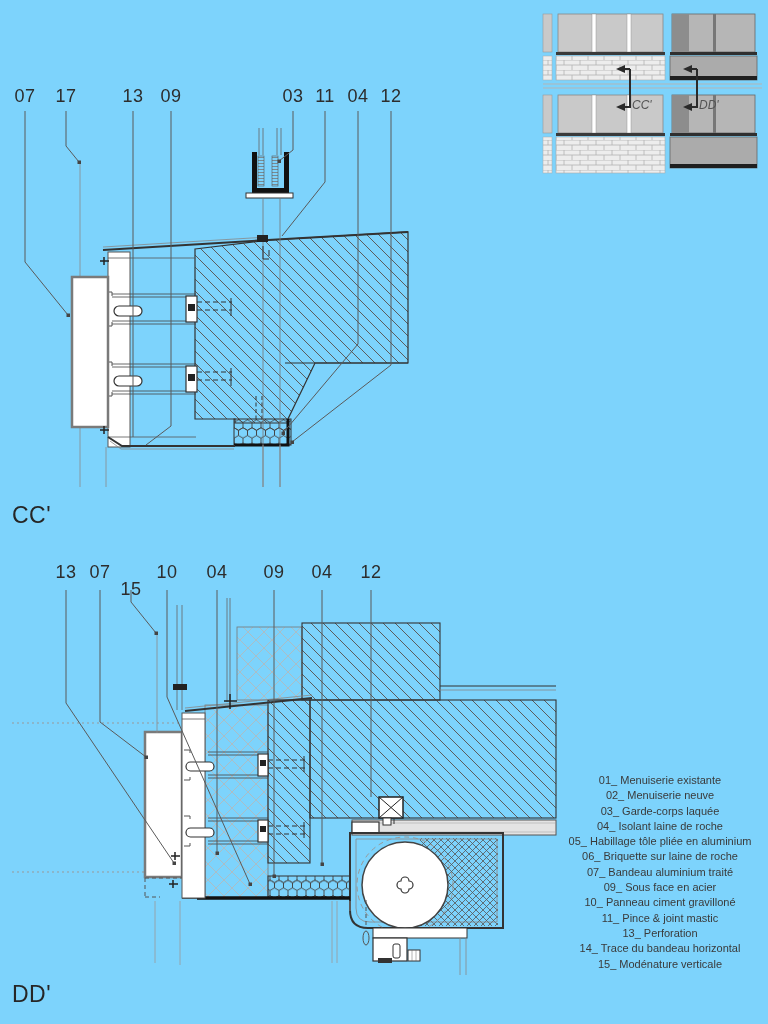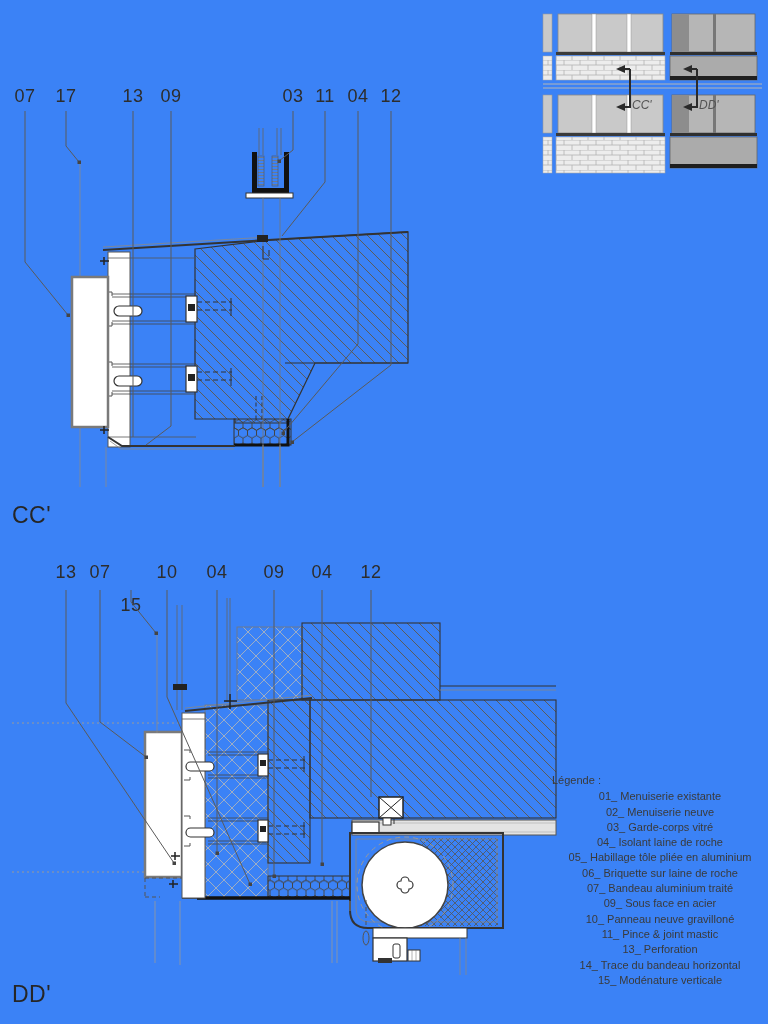--- a/index.html
+++ b/index.html
@@ -1,16 +1,16 @@
 <!DOCTYPE html>
 <html><head>
 <meta charset="utf-8">
 <style>
   html,body{margin:0;padding:0;background:#fff;}
-  #canvas{position:relative;width:768px;height:1024px;background:#3b82f6;overflow:hidden;
+  #canvas{position:relative;width:768px;height:1024px;background:#7dd3fc;overflow:hidden;
           font-family:"Liberation Sans", sans-serif;}
   .co{position:absolute;width:32px;text-align:center;font-size:18px;color:#2d2d2d;
       letter-spacing:.4px;}
   .sec-title{position:absolute;font-size:23px;color:#262626;letter-spacing:.5px;}
   svg{position:absolute;}
   #legend{position:absolute;left:552px;top:773px;width:216px;font-size:11px;color:#3a3a3a;
           line-height:15.3px;}
   #legend .lg-title{margin:0 0 1px 0;}
   #legend ul{list-style:none;margin:0;padding:0;text-align:center;}
 </style>
@@ -191,21 +191,21 @@
       <path d="M697,69 H688 M697,69 V107 H688" stroke="#2a2a2a" stroke-width="2" fill="none"></path>
       <polygon points="683,69 692,65 692,73" fill="#2a2a2a"></polygon>
       <polygon points="683,107 692,103 692,111" fill="#2a2a2a"></polygon>
       <text x="699" y="109" font-size="12" font-style="italic" fill="#555">DD'</text>
     </g>
   </svg>
 
   <div>
     <span class="co" style="left:50px;top:562px">13</span>
     <span class="co" style="left:84px;top:562px">07</span>
-    <span class="co" style="left:115px;top:595px">15</span>
+    <span class="co" style="left:115px;top:579px">15</span>
     <span class="co" style="left:151px;top:562px">10</span>
     <span class="co" style="left:201px;top:562px">04</span>
     <span class="co" style="left:258px;top:562px">09</span>
     <span class="co" style="left:306px;top:562px">04</span>
     <span class="co" style="left:355px;top:562px">12</span>
   </div>
 
   <svg style="left:0;top:588px" width="570" height="398" viewBox="0 588 570 398">
     <defs>
       <pattern id="hatch2" width="12" height="12" patternUnits="userSpaceOnUse">
@@ -334,31 +334,30 @@
       <rect x="248.5" y="882.5" width="3.5" height="3.5"></rect>
       <rect x="215.5" y="851.5" width="3.5" height="3.5"></rect>
       <rect x="272.5" y="874.5" width="3.5" height="3.5"></rect>
       <rect x="320.5" y="862.5" width="3.5" height="3.5"></rect>
     </g>
   </svg>
 
   <div class="sec-title" style="left:12px;top:981px">DD'</div>
 
   <div id="legend">
-    <p class="lg-title">Légende :</p>
     <ul>
       <li>01_ Menuiserie existante</li>
       <li>02_ Menuiserie neuve</li>
-      <li>03_ Garde-corps vitré</li>
+      <li>03_ Garde-corps laquée</li>
       <li>04_ Isolant laine de roche</li>
       <li>05_ Habillage tôle pliée en aluminium</li>
       <li>06_ Briquette sur laine de roche</li>
       <li>07_ Bandeau aluminium traité</li>
       <li>09_ Sous face en acier</li>
-      <li>10_ Panneau neuve gravilloné</li>
+      <li>10_ Panneau ciment gravilloné</li>
       <li>11_ Pince &amp; joint mastic</li>
       <li>13_ Perforation</li>
       <li>14_ Trace du bandeau horizontal</li>
       <li>15_ Modénature verticale</li>
     </ul>
   </div>
 
 </div>
 
 </body></html>

